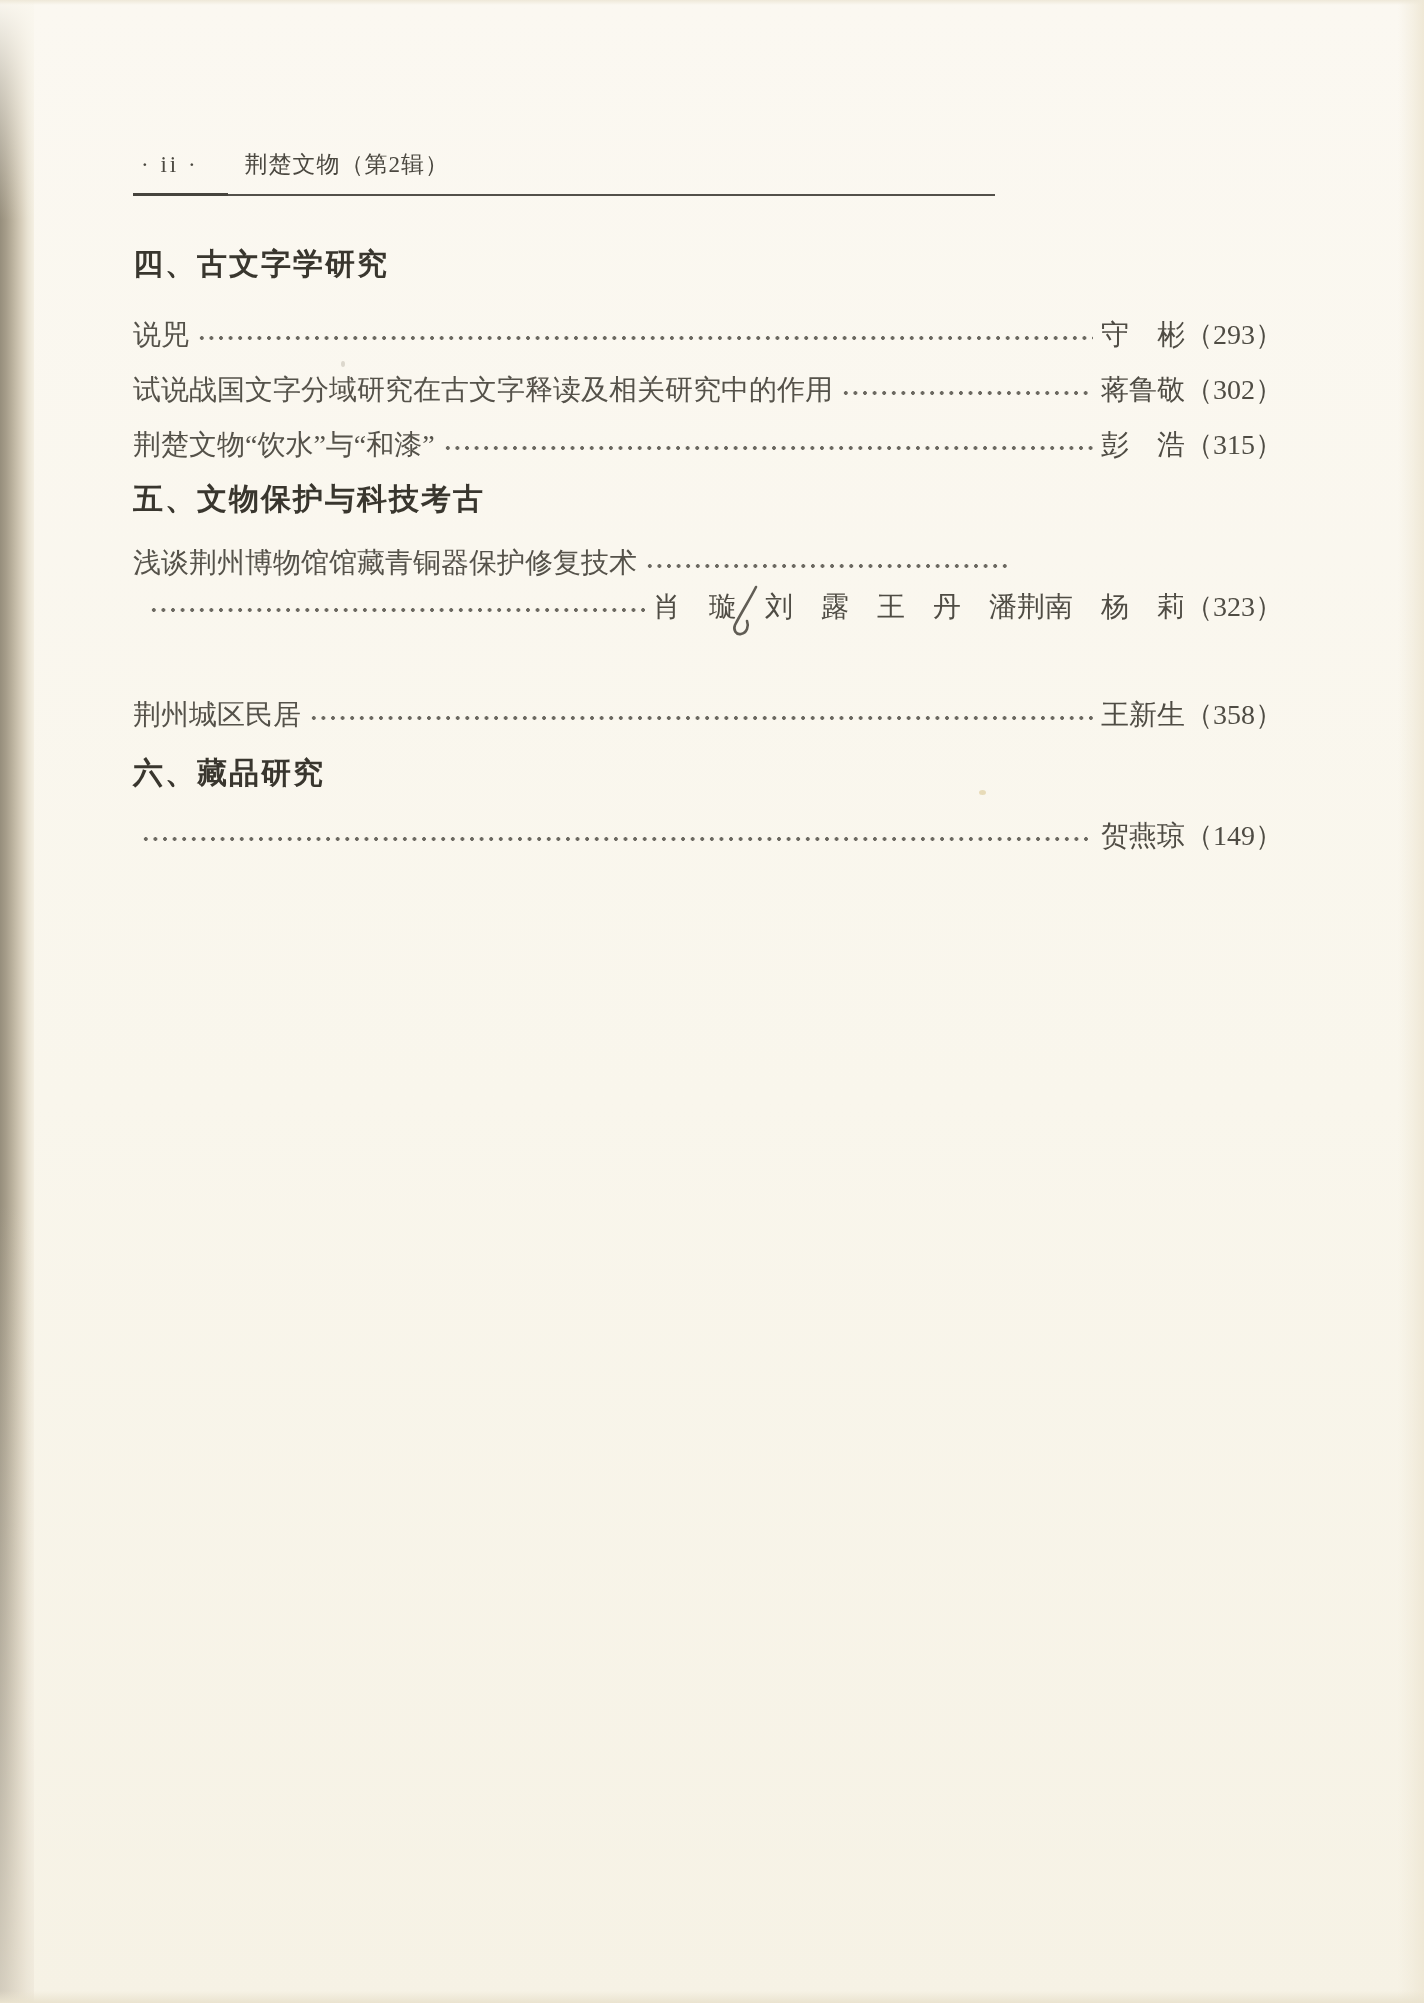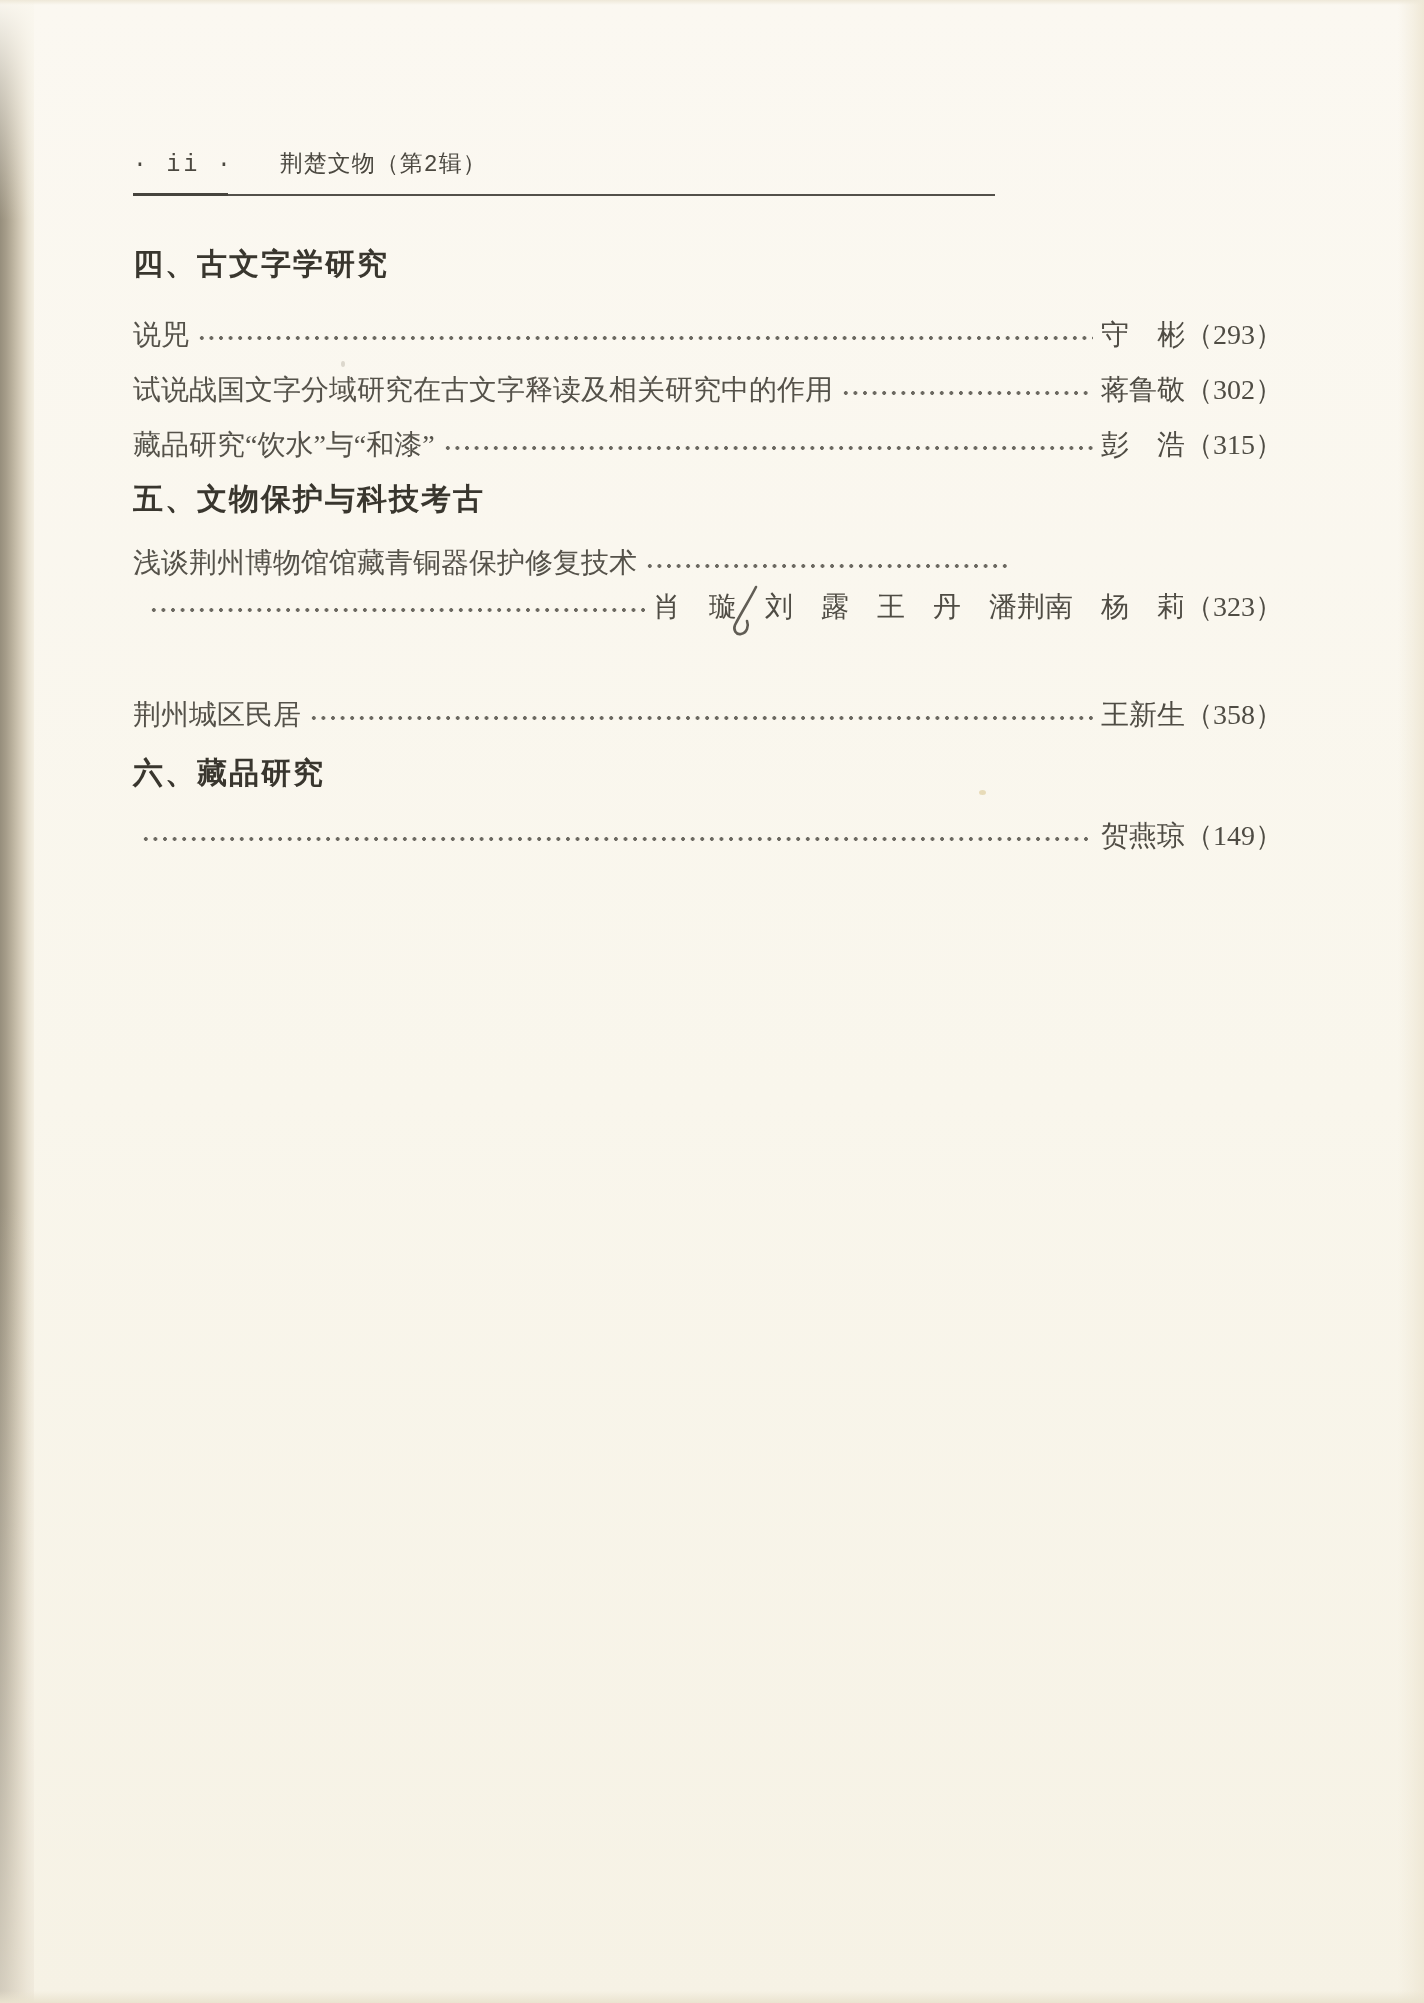--- a/index.html
+++ b/index.html
@@ -15,22 +15,22 @@
     background:linear-gradient(180deg,#faf7ef 0%,rgba(250,247,239,.6) 4%,rgba(250,247,239,0) 11%,rgba(250,247,239,0) 60%,rgba(244,239,228,.4) 86%,rgba(238,232,218,.7) 100%);}
   .edge-right{position:absolute;right:0;top:0;width:26px;height:100%;
     background:linear-gradient(270deg,#efe8d6 0%,rgba(239,232,214,.5) 45%,rgba(239,232,214,0) 100%);}
   .edge-bottom{position:absolute;left:0;bottom:0;width:100%;height:12px;
     background:linear-gradient(0deg,#eae3cf 0%,rgba(234,227,207,0) 100%);}
   .edge-top{position:absolute;left:0;top:0;width:100%;height:5px;
     background:linear-gradient(180deg,#eee8d8 0%,rgba(238,232,216,0) 100%);}
 
   .content{position:absolute;left:133px;top:0;width:1150px;height:100%;}
 
-  .header{position:absolute;top:150px;left:0;display:flex;align-items:baseline;
-    font-size:23px;line-height:30px;color:#4b4840;font-family:Liberation Mono, monospace;}
+  .header{position:absolute;top:150px;left:8px;display:flex;align-items:baseline;
+    font-size:23px;line-height:30px;color:#4b4840;}
   .folio{letter-spacing:3px;white-space:pre;}
   .book{margin-left:46px;letter-spacing:1px;white-space:pre;}
 
   .rule{position:absolute;top:194px;left:0;width:862px;height:2px;background:#53504a;}
   .rule::before{content:"";position:absolute;left:0;top:-1px;width:95px;height:3px;background:#46443d;}
 
   .sec{position:absolute;left:0;width:876px;
     font-family:"Liberation Sans","DejaVu Sans",sans-serif;font-weight:700;
     font-size:30px;line-height:36px;color:#39362e;letter-spacing:2px;white-space:pre;}
 
@@ -77,21 +77,21 @@
     </div>
 
     <div class="line" style="top:373px">
       <span class="t">试说战国文字分域研究在古文字释读及相关研究中的作用</span>
       <span class="leader"></span>
       <span class="auth">蒋鲁敬</span>
       <span class="pg">（302）</span>
     </div>
 
     <div class="line" style="top:428px">
-      <span class="t">藏品研究“饮水”与“和漆”</span>
+      <span class="t">荆楚文物“饮水”与“和漆”</span>
       <span class="leader"></span>
       <span class="auth">彭　浩</span>
       <span class="pg">（315）</span>
     </div>
 
     <div class="sec" style="top:481px">五、文物保护与科技考古</div>
 
     <div class="line" style="top:546px">
       <span class="t">浅谈荆州博物馆馆藏青铜器保护修复技术</span>
       <span class="leader leader-short"></span>

